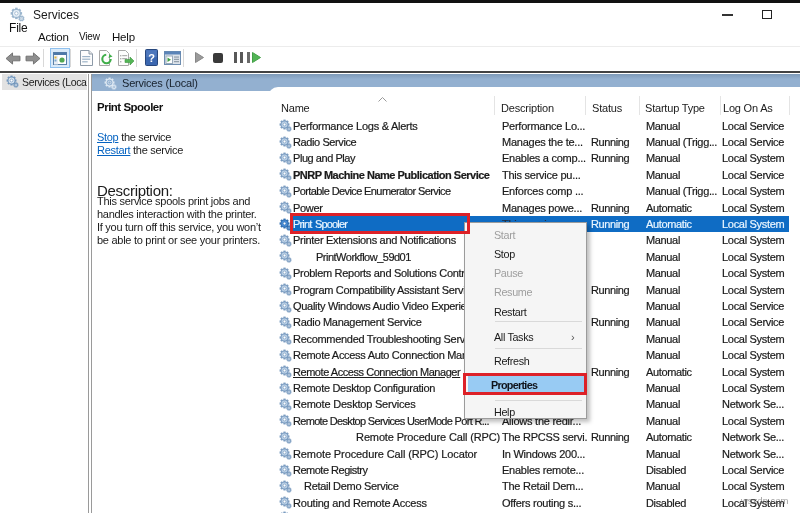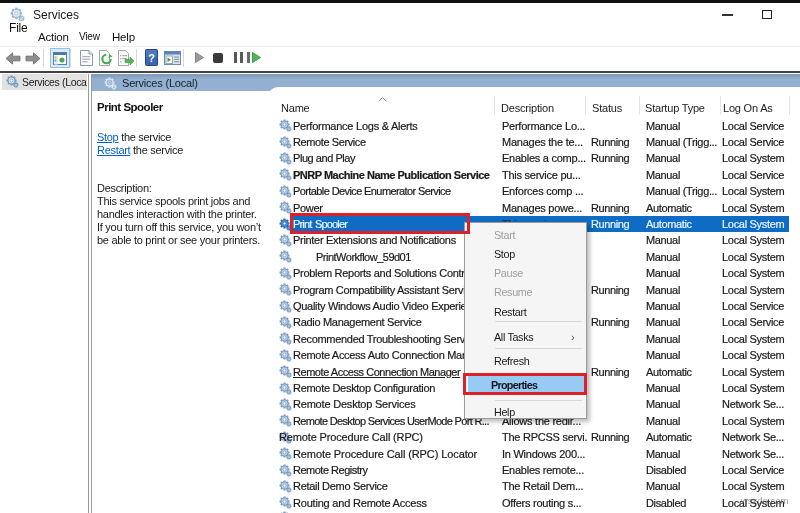--- a/index.html
+++ b/index.html
@@ -182,21 +182,21 @@
       </g>
 <circle cx="12.2" cy="12.2" r="2.2" fill="none" stroke-width="1.2" opacity="0.85"></circle>
 <circle cx="12.2" cy="12.2" r="0.85" fill="none" stroke-width="0.8" opacity="0.9"></circle>
 </g>
   </svg>
 <div class="abs" style="left:122px;top:77px;font-size:11px;color:#17212c;letter-spacing:-0.2px">Services (Local)</div>
 
 <div class="abs" style="left:97px;top:101px;font-size:11.5px;font-weight:bold;color:#101010;letter-spacing:-0.5px">Print Spooler</div>
 <div class="abs" style="left:97px;top:130.5px;font-size:11px;color:#1b1b1b;letter-spacing:-0.3px"><span style="color:#0563c1;text-decoration:underline">Stop</span> the service</div>
 <div class="abs" style="left:97px;top:143.5px;font-size:11px;color:#1b1b1b;letter-spacing:-0.3px"><span style="color:#0563c1;text-decoration:underline">Restart</span> the service</div>
-<div class="abs" style="left:97px;top:181.5px;font-size:11px;color:#1b1b1b;letter-spacing:-0.3px">Description:</div>
+<div class="abs" style="left:97px;top:181.5px;font-size:15px;color:#1b1b1b;letter-spacing:-0.3px">Description:</div>
 <div class="abs" style="left:97px;top:194.8px;font-size:11px;color:#1b1b1b;line-height:13.1px;letter-spacing:-0.28px">This service spools print jobs and<br>handles interaction with the printer.<br>If you turn off this service, you won’t<br>be able to print or see your printers.</div>
 
 <div class="hdr" style="left:281px">Name</div>
 <div class="hdr" style="left:501px">Description</div>
 <div class="hdr" style="left:592px">Status</div>
 <div class="hdr" style="left:645px">Startup Type</div>
 <div class="hdr" style="left:723px">Log On As</div>
 <svg class="abs" style="left:378px;top:97px" width="9" height="5" viewBox="0 0 9 5">
     <path d="M0.5 4.5 L4.5 0.5 L8.5 4.5" fill="none" stroke="#9a9a9a" stroke-width="1"></path>
   </svg>
@@ -259,21 +259,21 @@
         <line x1="10.44" y1="12.93" x2="9.15" y2="13.46"></line>
         <line x1="10.44" y1="11.47" x2="9.15" y2="10.94"></line>
         <line x1="11.47" y1="10.44" x2="10.94" y2="9.15"></line>
         <line x1="12.93" y1="10.44" x2="13.46" y2="9.15"></line>
         <line x1="13.96" y1="11.47" x2="15.25" y2="10.94"></line>
       </g>
 <circle cx="12.2" cy="12.2" r="2.2" fill="#bdd2e8" stroke-width="1.3" opacity="0.85"></circle>
 <circle cx="12.2" cy="12.2" r="0.85" fill="#ffffff" stroke-width="0.8" opacity="0.9"></circle>
 </g>
   </svg>
-<div class="cell" style="left:293px;top:133.9px;width:200px;color:#1b1b1b;letter-spacing:-0.4px;">Remote Service</div>
+<div class="cell" style="left:293px;top:133.9px;width:200px;color:#1b1b1b;letter-spacing:-0.4px;">Radio Service</div>
 <div class="cell" style="left:502px;top:133.9px;width:86px;color:#1b1b1b;letter-spacing:-0.25px">Manages the te...</div>
 <div class="cell" style="left:591px;top:133.9px;width:55px;color:#1b1b1b;letter-spacing:-0.4px">Running</div>
 <div class="cell" style="left:646px;top:133.9px;width:73px;color:#1b1b1b;letter-spacing:-0.35px">Manual (Trigg...</div>
 <div class="cell" style="left:722px;top:133.9px;width:67px;color:#1b1b1b;letter-spacing:-0.3px">Local Service</div>
 <svg style="position:absolute;left:279px;top:151.9px" width="13" height="13" viewBox="0 0 16 16">
 <g stroke="#7b9cc0" fill="none">
 <g stroke-width="2.7">
         <line x1="10.70" y1="6.80" x2="12.90" y2="6.80"></line>
         <line x1="9.56" y1="9.56" x2="11.11" y2="11.11"></line>
         <line x1="6.80" y1="10.70" x2="6.80" y2="12.90"></line>
@@ -832,21 +832,21 @@
         <line x1="10.44" y1="12.93" x2="9.15" y2="13.46"></line>
         <line x1="10.44" y1="11.47" x2="9.15" y2="10.94"></line>
         <line x1="11.47" y1="10.44" x2="10.94" y2="9.15"></line>
         <line x1="12.93" y1="10.44" x2="13.46" y2="9.15"></line>
         <line x1="13.96" y1="11.47" x2="15.25" y2="10.94"></line>
       </g>
 <circle cx="12.2" cy="12.2" r="2.2" fill="#bdd2e8" stroke-width="1.3" opacity="0.85"></circle>
 <circle cx="12.2" cy="12.2" r="0.85" fill="#ffffff" stroke-width="0.8" opacity="0.9"></circle>
 </g>
   </svg>
-<div class="cell" style="left:279px;top:429.1px;width:200px;color:#1b1b1b;letter-spacing:-0.15px;">Remote Procedure Call (RPC)</div>
+<div class="cell" style="left:300px;top:429.1px;width:200px;color:#1b1b1b;letter-spacing:-0.15px;text-align:right;">Remote Procedure Call (RPC)</div>
 <div class="cell" style="left:502px;top:429.1px;width:86px;color:#1b1b1b;letter-spacing:-0.25px">The RPCSS servi...</div>
 <div class="cell" style="left:591px;top:429.1px;width:55px;color:#1b1b1b;letter-spacing:-0.4px">Running</div>
 <div class="cell" style="left:646px;top:429.1px;width:73px;color:#1b1b1b;letter-spacing:-0.35px">Automatic</div>
 <div class="cell" style="left:722px;top:429.1px;width:67px;color:#1b1b1b;letter-spacing:-0.3px">Network Se...</div>
 <svg style="position:absolute;left:279px;top:447.1px" width="13" height="13" viewBox="0 0 16 16">
 <g stroke="#7b9cc0" fill="none">
 <g stroke-width="2.7">
         <line x1="10.70" y1="6.80" x2="12.90" y2="6.80"></line>
         <line x1="9.56" y1="9.56" x2="11.11" y2="11.11"></line>
         <line x1="6.80" y1="10.70" x2="6.80" y2="12.90"></line>
@@ -929,21 +929,21 @@
         <line x1="10.44" y1="12.93" x2="9.15" y2="13.46"></line>
         <line x1="10.44" y1="11.47" x2="9.15" y2="10.94"></line>
         <line x1="11.47" y1="10.44" x2="10.94" y2="9.15"></line>
         <line x1="12.93" y1="10.44" x2="13.46" y2="9.15"></line>
         <line x1="13.96" y1="11.47" x2="15.25" y2="10.94"></line>
       </g>
 <circle cx="12.2" cy="12.2" r="2.2" fill="#bdd2e8" stroke-width="1.3" opacity="0.85"></circle>
 <circle cx="12.2" cy="12.2" r="0.85" fill="#ffffff" stroke-width="0.8" opacity="0.9"></circle>
 </g>
   </svg>
-<div class="cell" style="left:293px;top:478.3px;width:200px;color:#1b1b1b;letter-spacing:-0.3px;">Retail Demo Service</div>
+<div class="cell" style="left:304px;top:478.3px;width:200px;color:#1b1b1b;letter-spacing:-0.3px;">Retail Demo Service</div>
 <div class="cell" style="left:502px;top:478.3px;width:86px;color:#1b1b1b;letter-spacing:-0.25px">The Retail Dem...</div>
 <div class="cell" style="left:646px;top:478.3px;width:73px;color:#1b1b1b;letter-spacing:-0.35px">Manual</div>
 <div class="cell" style="left:722px;top:478.3px;width:67px;color:#1b1b1b;letter-spacing:-0.3px">Local System</div>
 <svg style="position:absolute;left:279px;top:496.3px" width="13" height="13" viewBox="0 0 16 16">
 <g stroke="#7b9cc0" fill="none">
 <g stroke-width="2.7">
         <line x1="10.70" y1="6.80" x2="12.90" y2="6.80"></line>
         <line x1="9.56" y1="9.56" x2="11.11" y2="11.11"></line>
         <line x1="6.80" y1="10.70" x2="6.80" y2="12.90"></line>
         <line x1="4.04" y1="9.56" x2="2.49" y2="11.11"></line>

